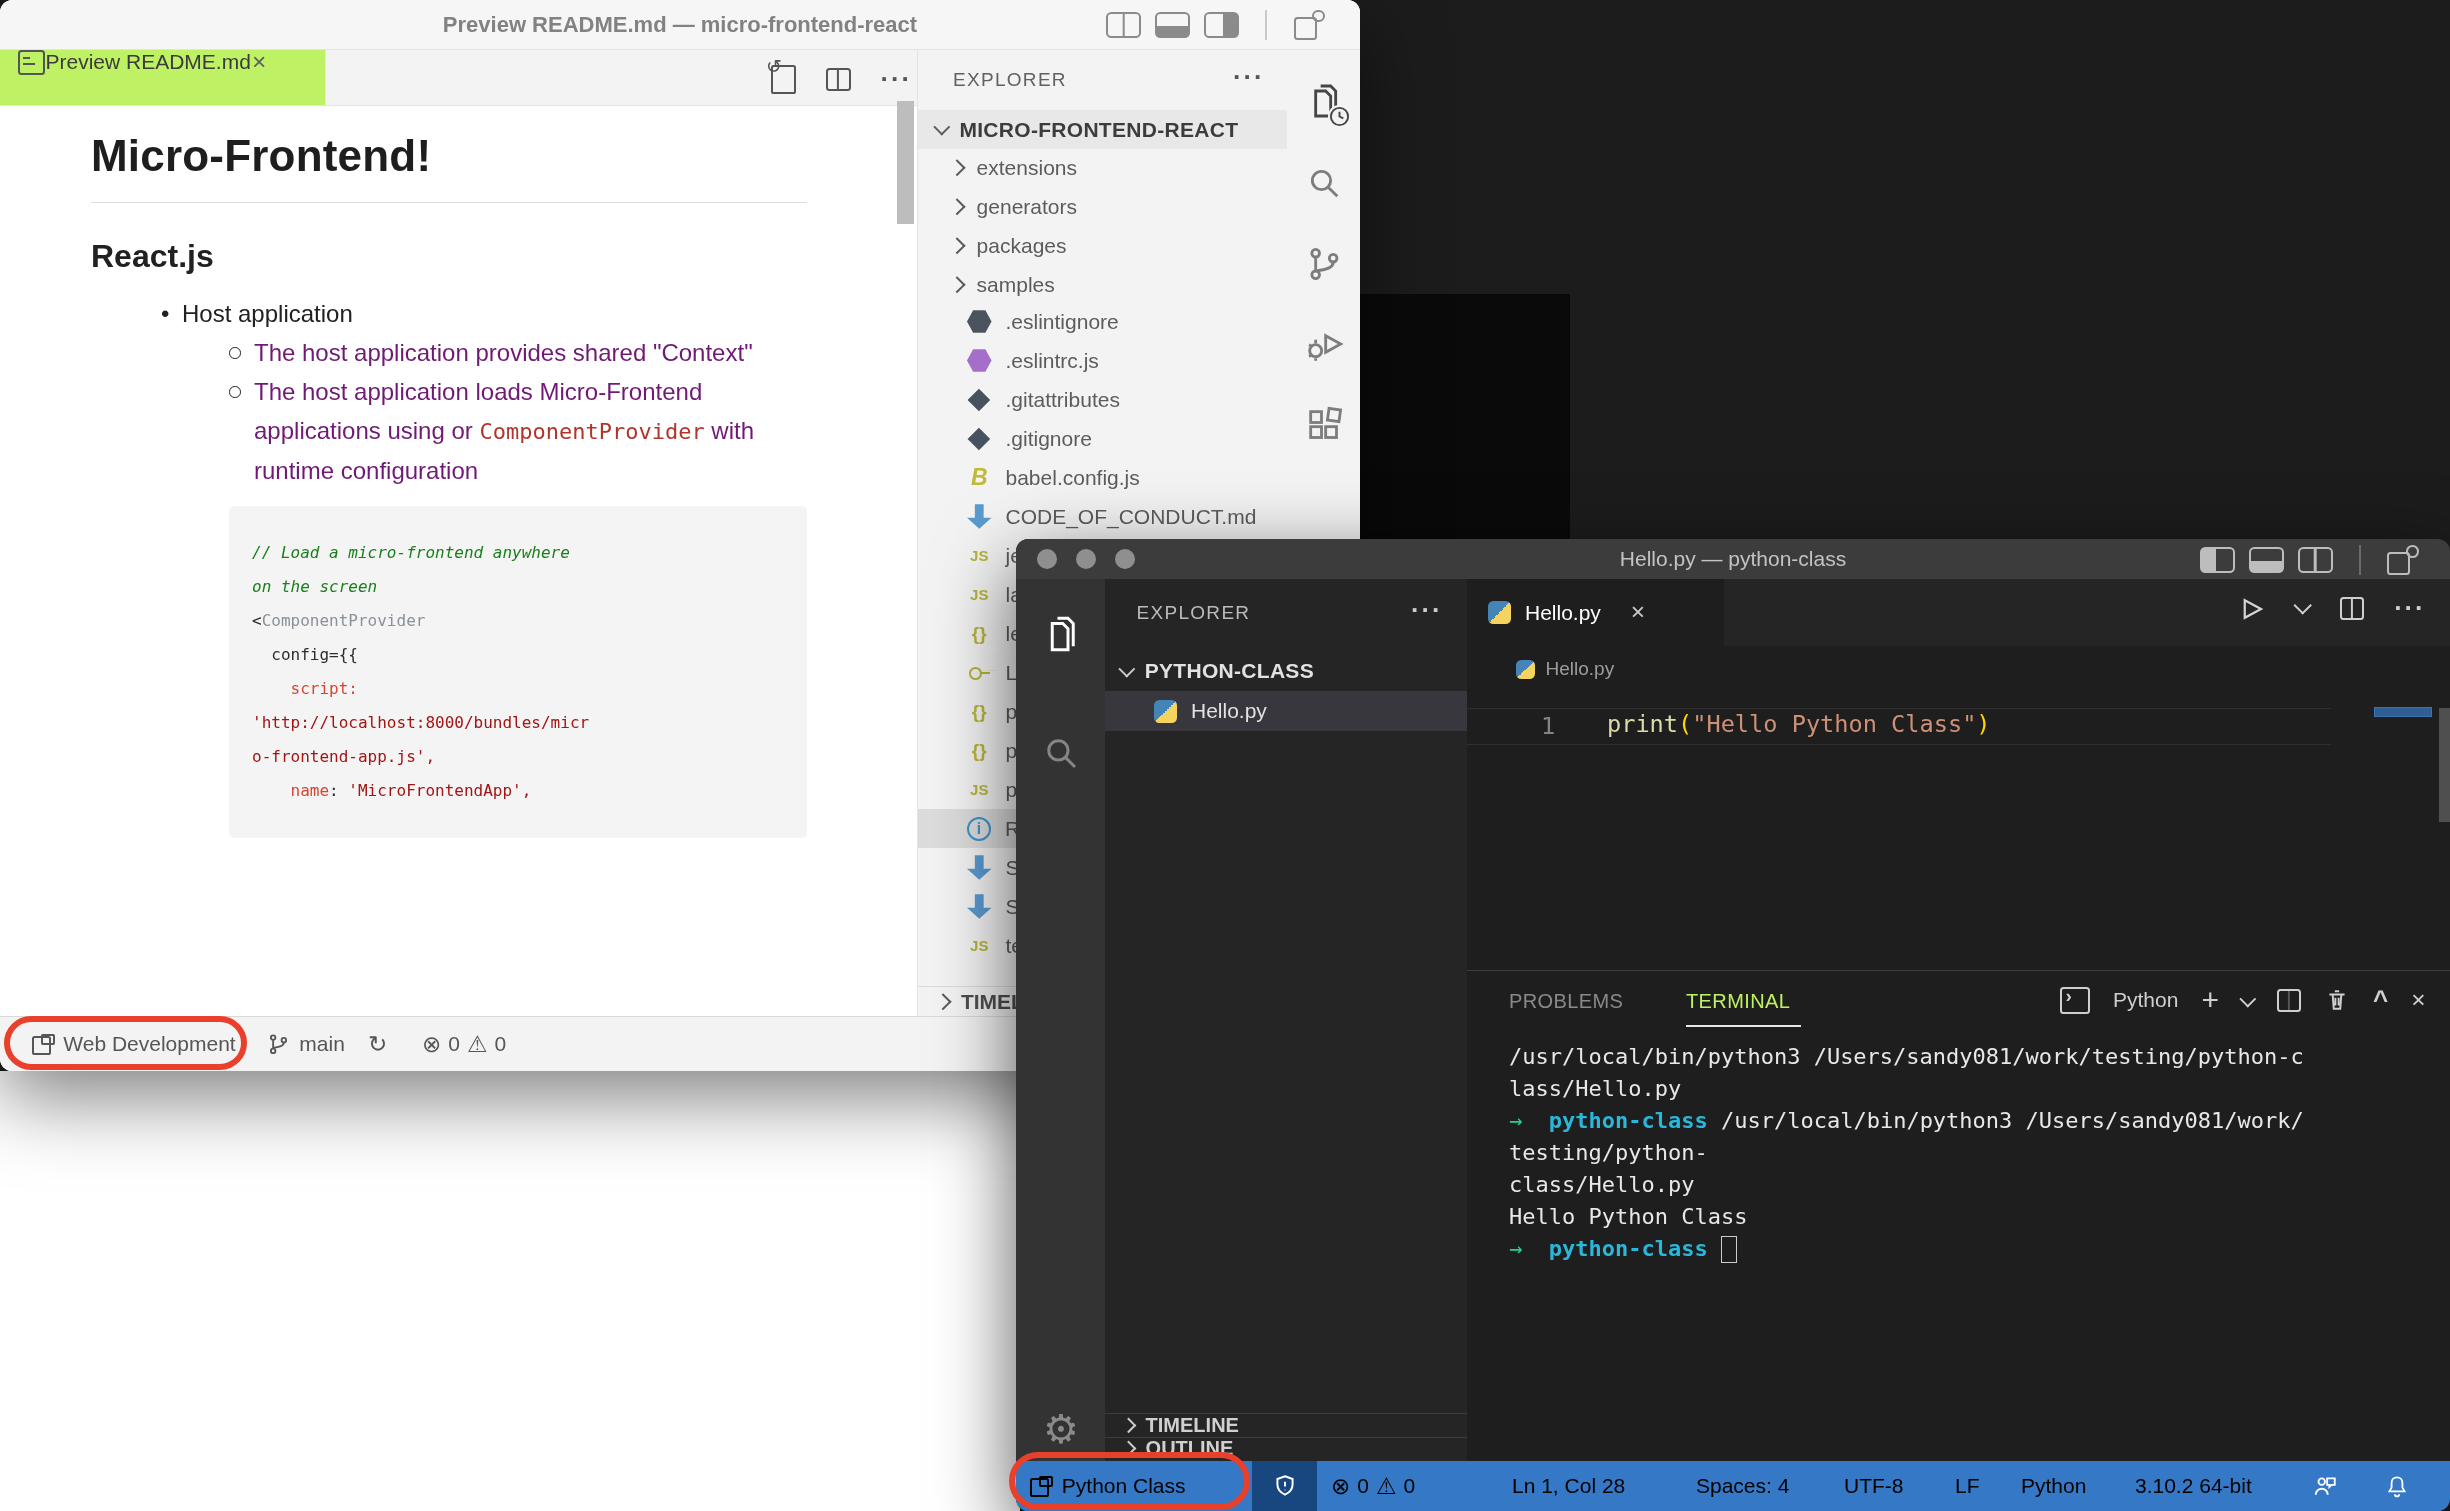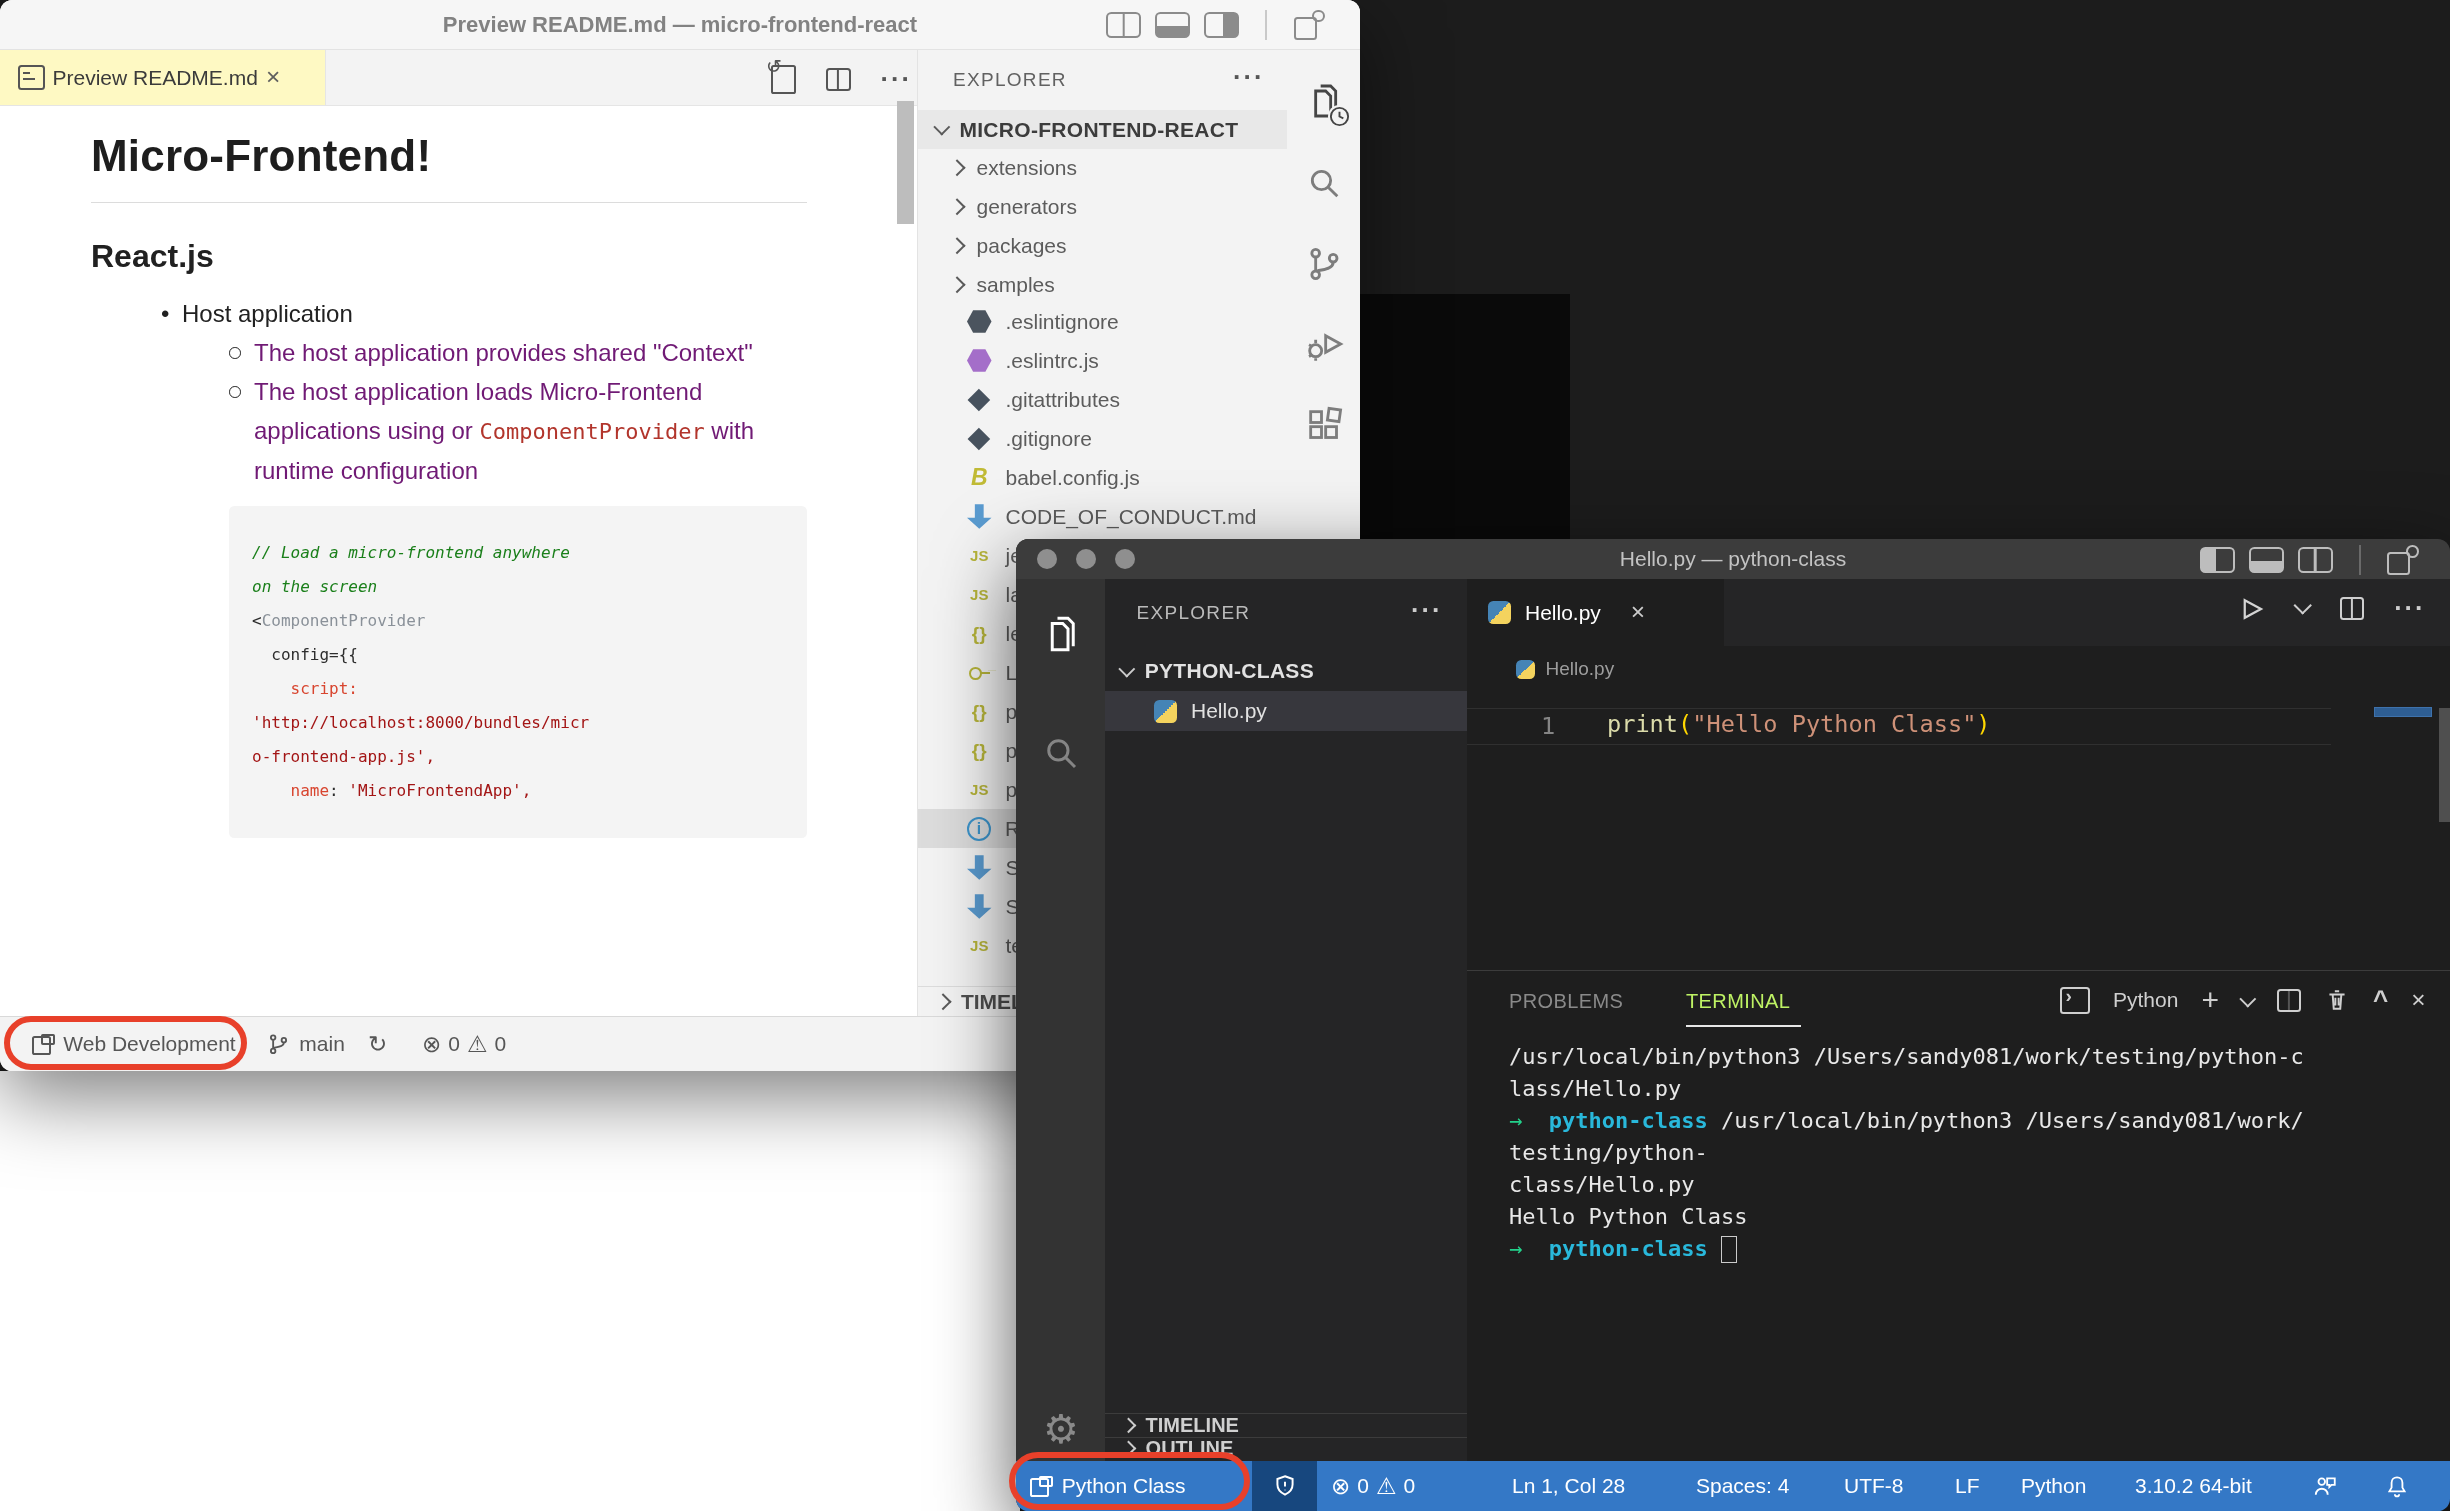--- a/index.html
+++ b/index.html
@@ -24,22 +24,22 @@
   .lo.bottom::before{left:0;bottom:0;width:100%;height:45%;}
   .lo.right::before{right:0;top:0;width:45%;height:100%;}
   .lo.leftf::before{left:0;top:0;width:45%;height:100%;}
   .lo-sep{display:inline-block;width:1.8px;height:30px;background:#c9c9c9;margin:0 12.3px;vertical-align:middle;}
   .custom-layout{display:inline-block;width:31.5px;height:30px;position:relative;}
   .custom-layout::before{content:"";position:absolute;left:0;bottom:0;width:19px;height:19px;border:2.6px solid #8b8b8b;border-radius:3.5px;}
   .custom-layout::after{content:"";position:absolute;right:0;top:0;width:8.8px;height:8.8px;border:2.6px solid #8b8b8b;border-radius:50%;}
   #w1-controls{right:35px;top:9.6px;display:flex;align-items:center;gap:14px;}
 
   #w1-tabbar{left:0;top:50px;width:917px;height:55px;background:#f3f3f3;border-bottom:0.9px solid #e5e5e5;}
-  #w1-tab{left:0;top:0;height:55px;width:326px;background:#fef9c3;border-right:0.9px solid #e5e5e5;
-          display:flex;align-items:center;padding:0 17.5px;box-sizing:border-box;gap:8px;}
+  #w1-tab{left:0;top:0;height:55px;width:326px;background:#bef264;border-right:0.9px solid #e5e5e5;
+          display:flex;padding:0 17.5px;box-sizing:border-box;gap:1px;}
   .mdprev-icon{display:inline-block;width:23px;height:21px;border:2.2px solid #555;border-radius:3.5px;
       background:linear-gradient(#555 0 0) 3.5px 5.3px/7px 2.2px no-repeat,
                  linear-gradient(#555 0 0) 3.5px 10.5px/12.3px 2.2px no-repeat;}
   #w1-tab-label{font-size:21px;color:#3b3b3b;}
   .close-x{font-size:24.5px;color:#5f5f5f;line-height:1;}
   .page-icon{display:inline-block;width:21px;height:24.5px;border:2.2px solid #555;border-radius:2.6px;position:relative;}
   .page-icon::before{content:"↺";position:absolute;left:-7px;top:-12.3px;font-size:19px;color:#555;background:transparent;}
   .spliticon{display:inline-block;width:24.5px;height:23px;border:2.2px solid #555;border-radius:3.5px;position:relative;box-sizing:border-box;}
   .spliticon::before{content:"";position:absolute;left:50%;top:0;width:2.2px;height:100%;background:#555;transform:translateX(-50%);}
   .dots{font-size:26px;color:#555;letter-spacing:1.8px;font-weight:bold;}
@@ -175,21 +175,21 @@
   .chev-dn2{display:inline-block;width:9.6px;height:9.6px;border-right:2.2px solid #cfcfcf;border-bottom:2.2px solid #cfcfcf;transform:rotate(45deg);margin-top:-3.5px;}
   .caret{font-size:26px;font-weight:bold;}
   #w2-terminal{left:42px;top:70px;width:928px;}
   #w2-terminal .tline{font-size:22px;line-height:32px;white-space:pre;font-family:"DejaVu Sans Mono",monospace;}
   .seg-w{color:#e8e8e8;}
   .seg-arrow{color:#23d18b;}
   .seg-cyan{color:#29b8db;font-weight:bold;}
   .seg-cursor{display:inline-block;width:14px;height:24.5px;border:1.8px solid #cccccc;vertical-align:-4.4px;}
 
   #w2-status{left:0;top:922px;width:1434px;height:50px;background:#3478c6;color:#ffffff;}
-  #w2-status .st-item{height:50px;color:#ffffff;}
+  #w2-status .st-item{height:50px;color:#000000;}
   #w2-shield{left:236px;top:0;width:65px;height:50px;background:#17477e;display:flex;align-items:center;justify-content:center;}
   .sym{font-size:23px;}
 
   
   .oval{border:6.1px solid #e8402a;border-radius:31.5px;background:transparent;}
   #oval1{left:3.5px;top:1016px;width:231px;height:42px;}
   #oval2{left:1009px;top:1452px;width:229px;height:46px;}
   svg{display:block;}
 </style>
 </head>

